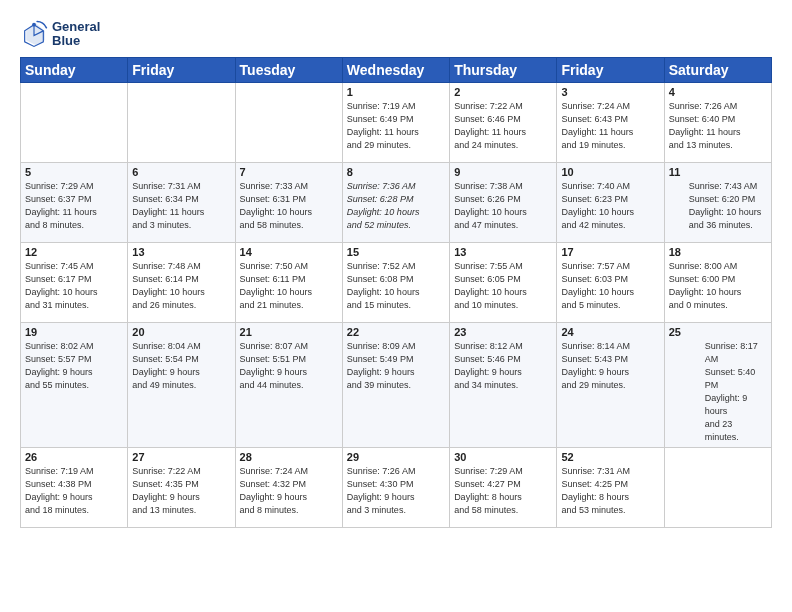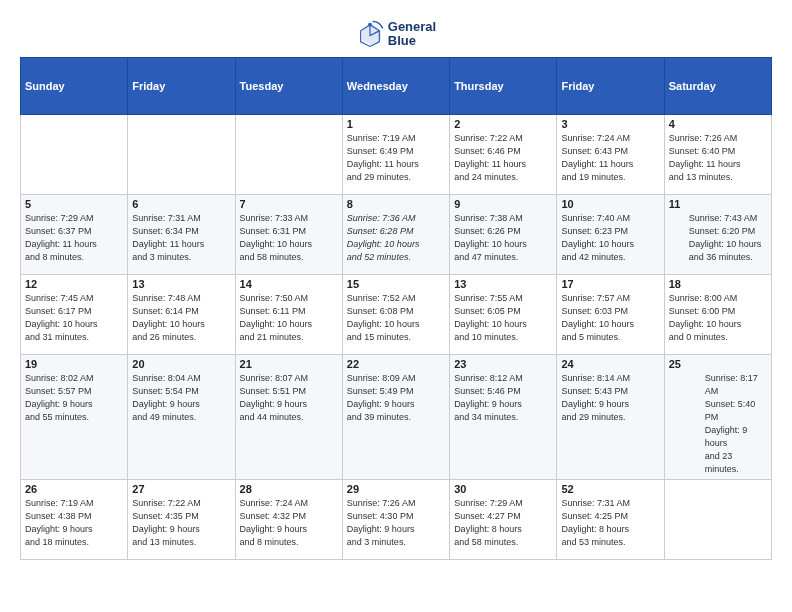--- a/index.html
+++ b/index.html
@@ -9,21 +9,20 @@
       width: 792px;
       height: 612px;
       overflow: hidden;
     }
     .page {
       width: 792px;
       height: 468px;
       padding: 16px 20px 10px 20px;
       display: flex;
       flex-direction: column;
-      align-items: center;
     }
     .header {
       display: flex;
       align-items: flex-start;
       justify-content: space-between;
       margin-bottom: 8px;
     }
     .logo {
       display: flex;
       align-items: center;
@@ -57,23 +56,23 @@
     }
     .calendar {
       flex: 1;
       border-collapse: collapse;
       width: 100%;
       table-layout: fixed;
     }
     .calendar thead tr th {
       background: #2a5cb8;
       color: #fff;
-      font-size: 11px;
+      font-size: 14px;
       font-weight: bold;
-      padding: 22px 4px;
+      padding: 4px 4px;
       text-align: left;
       border: 1px solid #1a4a9e;
     }
     .calendar tbody tr td {
       vertical-align: top;
       border: 1px solid #ccc;
       padding: 3px 4px;
       font-size: 9.5px;
       color: #222;
       background: #fff;

